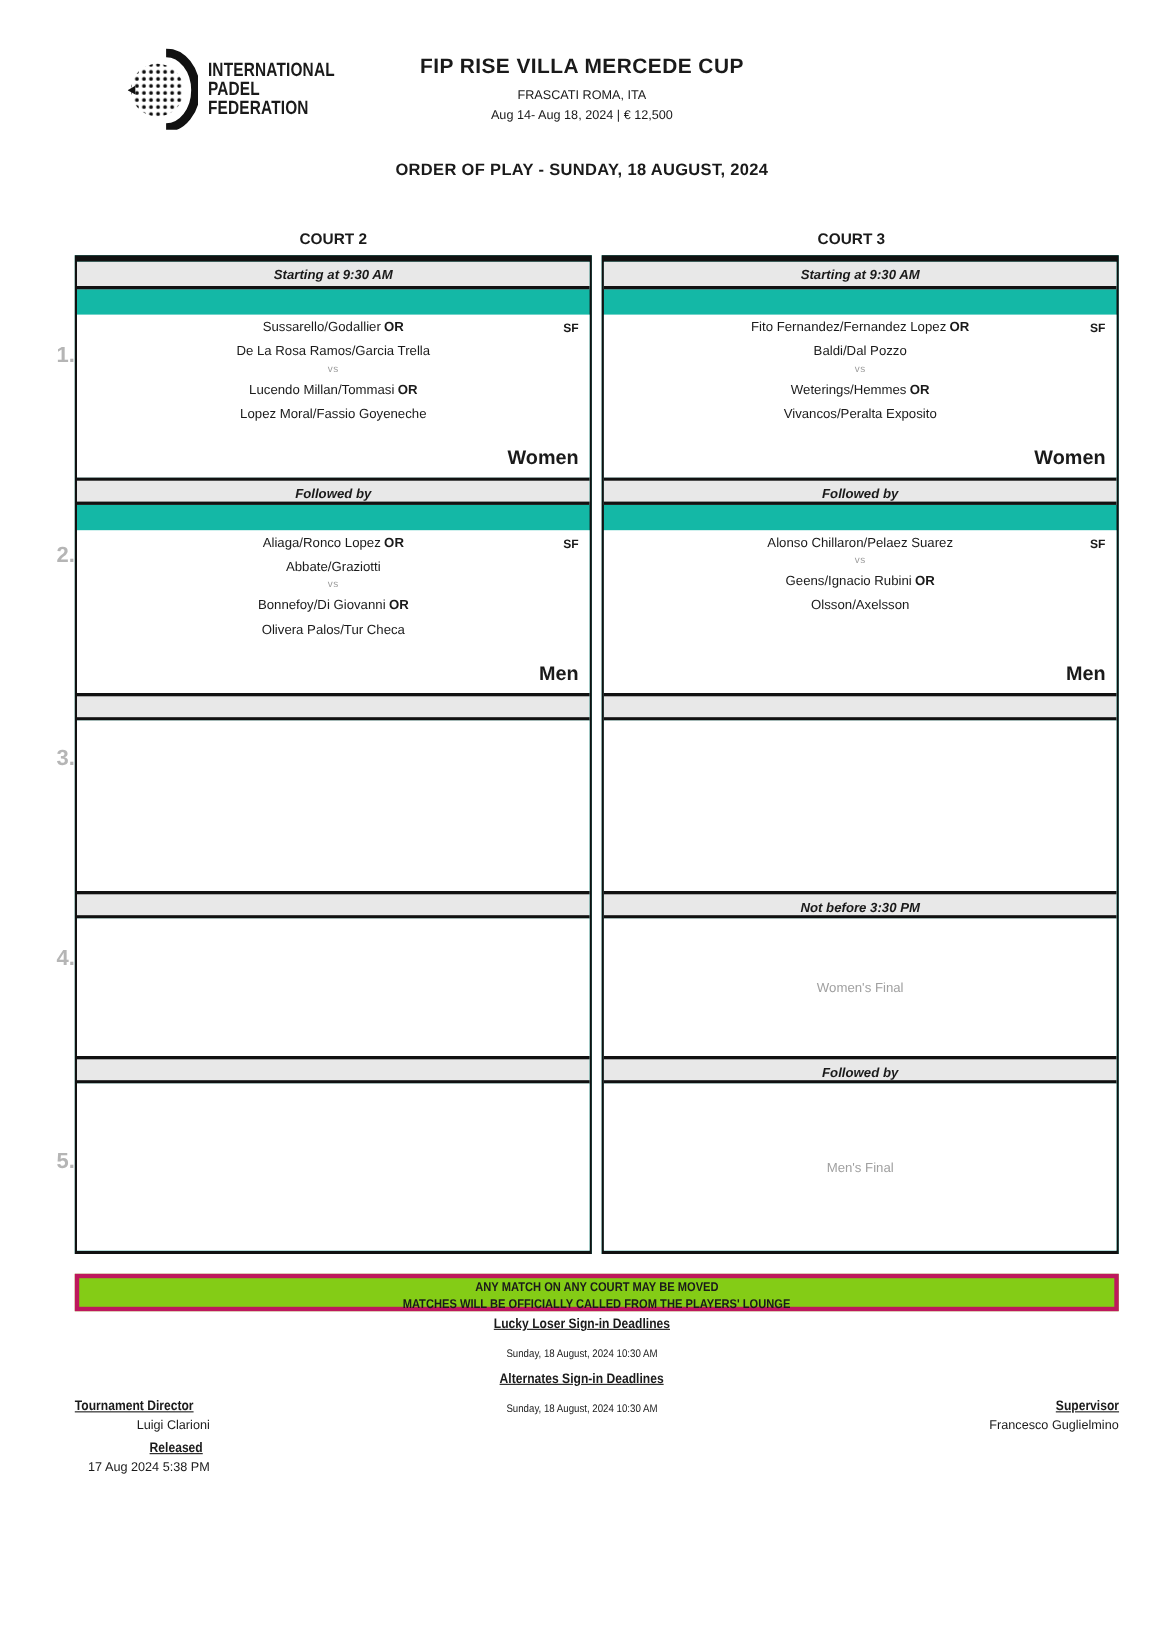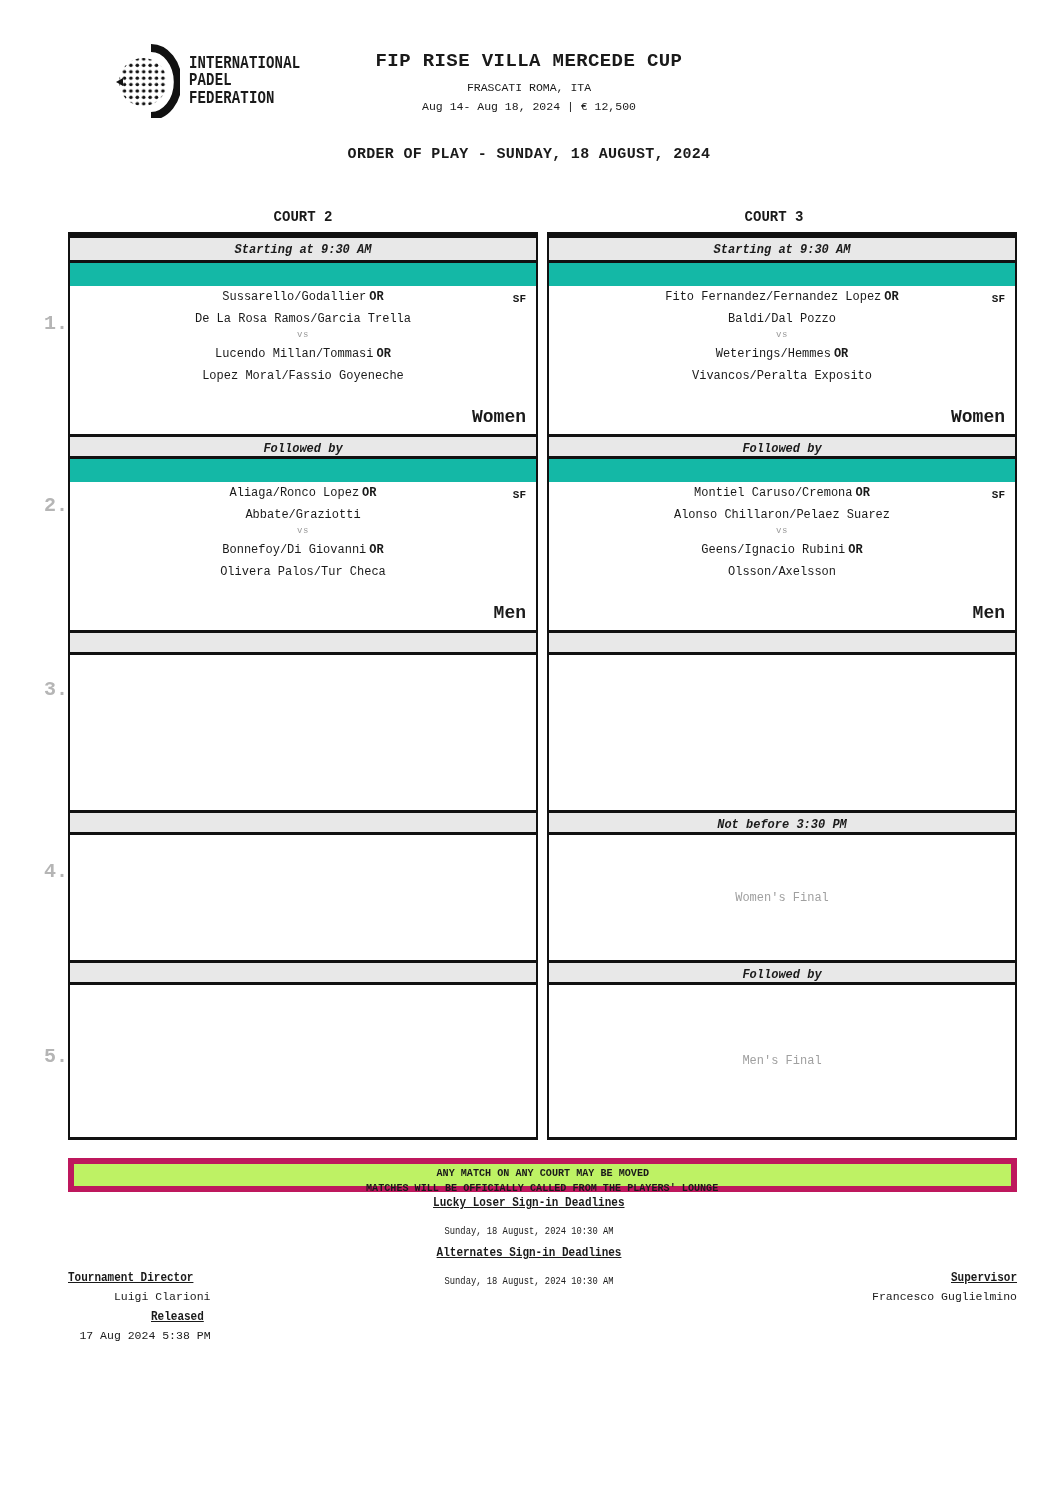--- a/index.html
+++ b/index.html
@@ -1,18 +1,18 @@
 <!DOCTYPE html>
 <html><head>
 <meta charset="utf-8">
 <style>
   * { margin:0; padding:0; box-sizing:border-box; }
   html,body { background:#fff; }
   body { font-family:"Liberation Sans", sans-serif; color:#1a1a1a; }
-  .page { position:relative; width:1058px; height:1497px; background:#fff; overflow:hidden;font-family:Liberation Mono, monospace; }
+  .page { position:relative; width:1058px; height:1497px; background:#fff; overflow:hidden; }
 
   
   .logo { position:absolute; left:116px; top:44px; display:flex; align-items:center; gap:9px; }
   .logo-text { font-weight:bold; font-size:17.5px; line-height:17.5px; letter-spacing:0.2px;
                transform:scaleX(0.8); transform-origin:left center; white-space:nowrap; }
   .title-block { position:absolute; left:0; width:100%; top:50px; text-align:center; }
   .event-title { font-size:19px; font-weight:bold; letter-spacing:0.4px; }
   .event-location { font-size:11.5px; margin-top:9px; }
   .event-dates { font-size:11.5px; margin-top:6px; }
   .order-title { position:absolute; left:0; width:100%; top:146px; text-align:center;
@@ -43,21 +43,21 @@
   .placeholder { position:absolute; left:0; top:0; width:100%; height:100%;
                  display:flex; align-items:center; justify-content:center;
                  color:#a0a0a0; font-size:12px; }
 
   
   .row-num { position:absolute; left:42px; width:26px; text-align:right;
              color:#b5b5b5; font-weight:bold; font-size:20px; }
 
   
   .banner { position:absolute; left:68px; top:1158px; width:949px; height:34px;
-            background:#bef264; border:6px solid #be185d; text-align:center; padding-top:2px; }
+            background:#84cc16; border:4px solid #be185d; text-align:center; padding-top:2px; }
   .banner div { font-size:11.5px; font-weight:bold; line-height:14.5px; }
 
   
   .deadlines { position:absolute; left:0; width:100%; top:1196px; text-align:center; }
   .dl-label { font-size:12.5px; font-weight:bold; }
   .dl-label span { text-decoration:underline; }
   .dl-value { font-size:10px; margin-top:16px; margin-bottom:9px; }
 
   .cond { display:inline-block; transform:scaleX(0.88); transform-origin:center; white-space:nowrap; }
   .cond-left { display:inline-block; transform:scaleX(0.88); transform-origin:left center; white-space:nowrap; }
@@ -162,21 +162,20 @@
           <div class="team"><span>Weterings/Hemmes</span><b>OR</b></div>
           <div class="team">Vivancos/Peralta Exposito</div>
         </div>
         <div class="category">Women</div>
       </div>
 
       <div class="band">Followed by</div>
       <div class="cell h-b">
         <div class="round">SF</div>
         <div class="teams">
-          <div class="team"><span>Montiel Caruso/Cremona</span><b>OR</b></div>
           <div class="team">Alonso Chillaron/Pelaez Suarez</div>
           <div class="vs">vs</div>
           <div class="team"><span>Geens/Ignacio Rubini</span><b>OR</b></div>
           <div class="team">Olsson/Axelsson</div>
         </div>
         <div class="category">Men</div>
       </div>
 
       <div class="band"></div>
       <div class="cell h-c">

